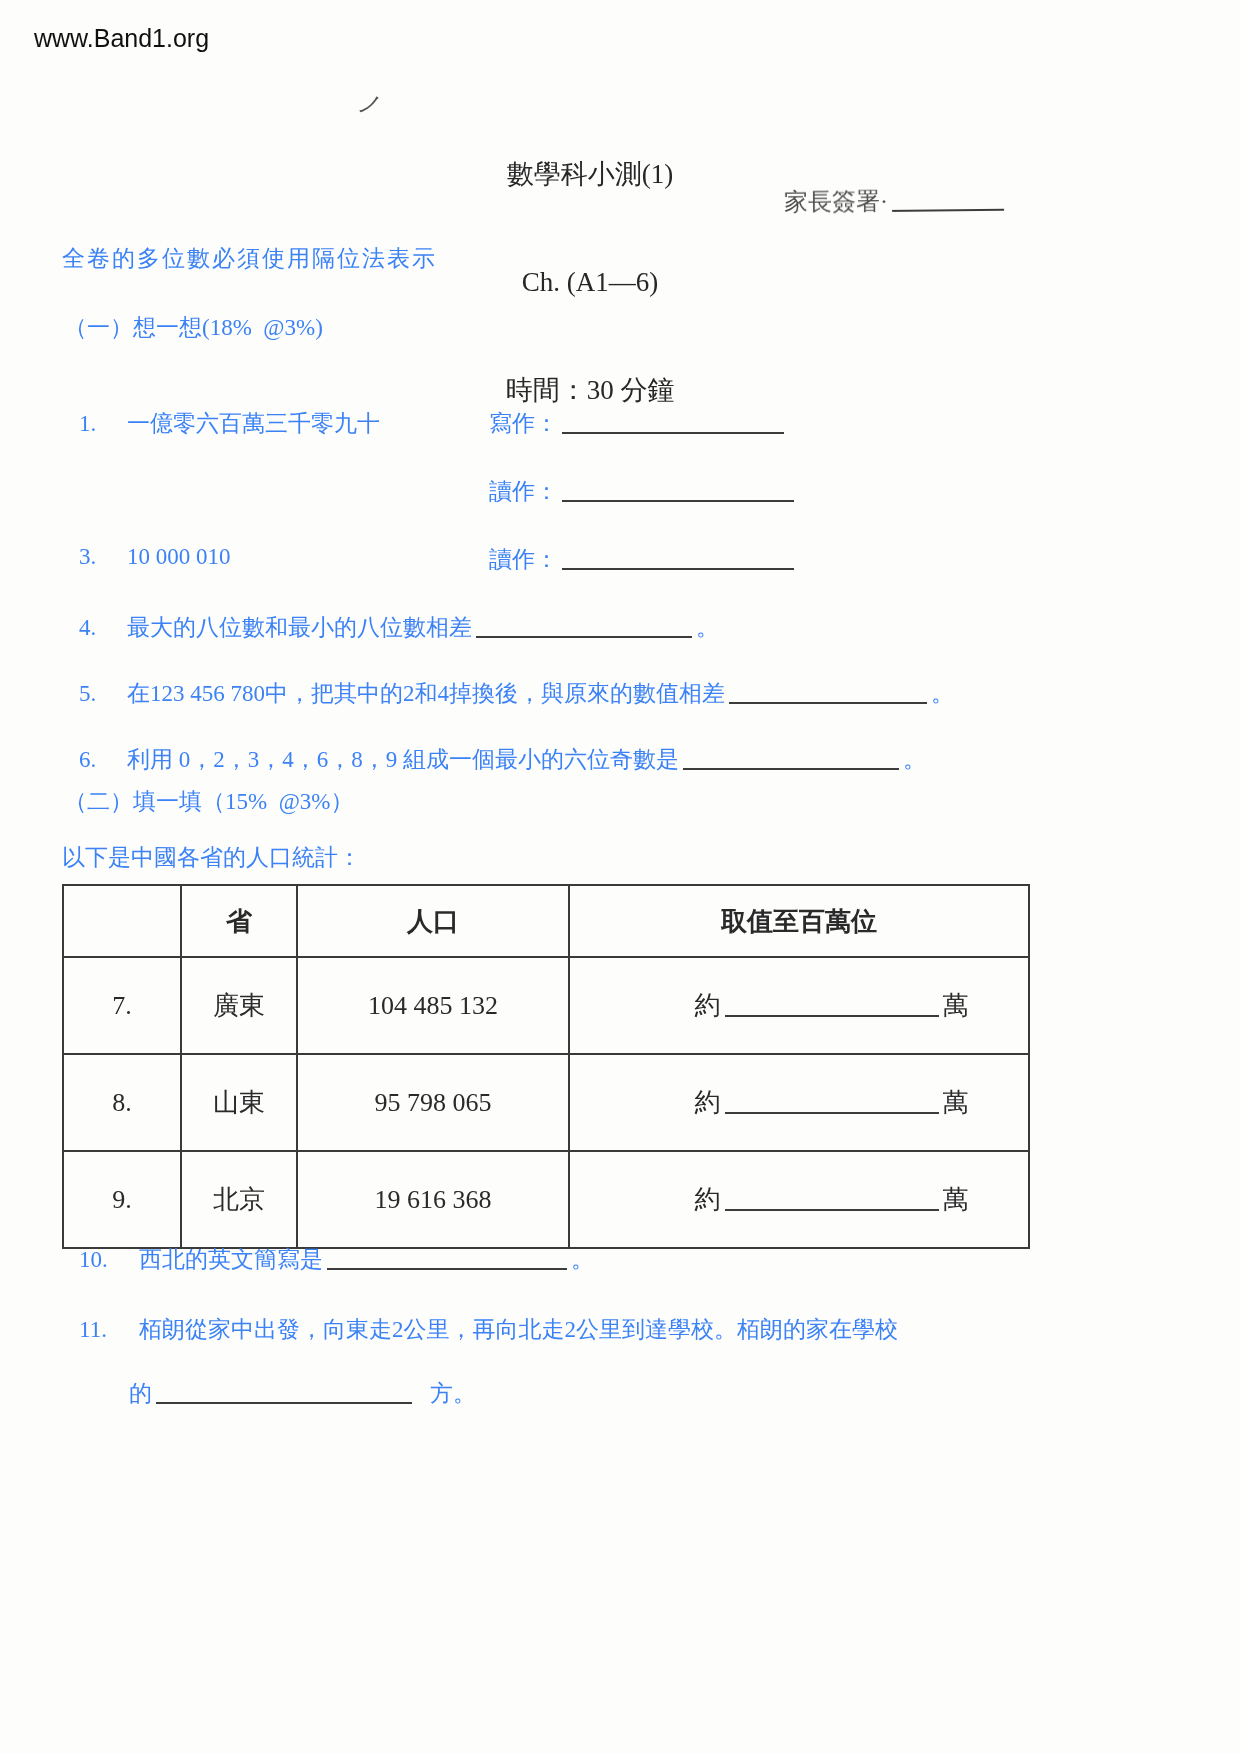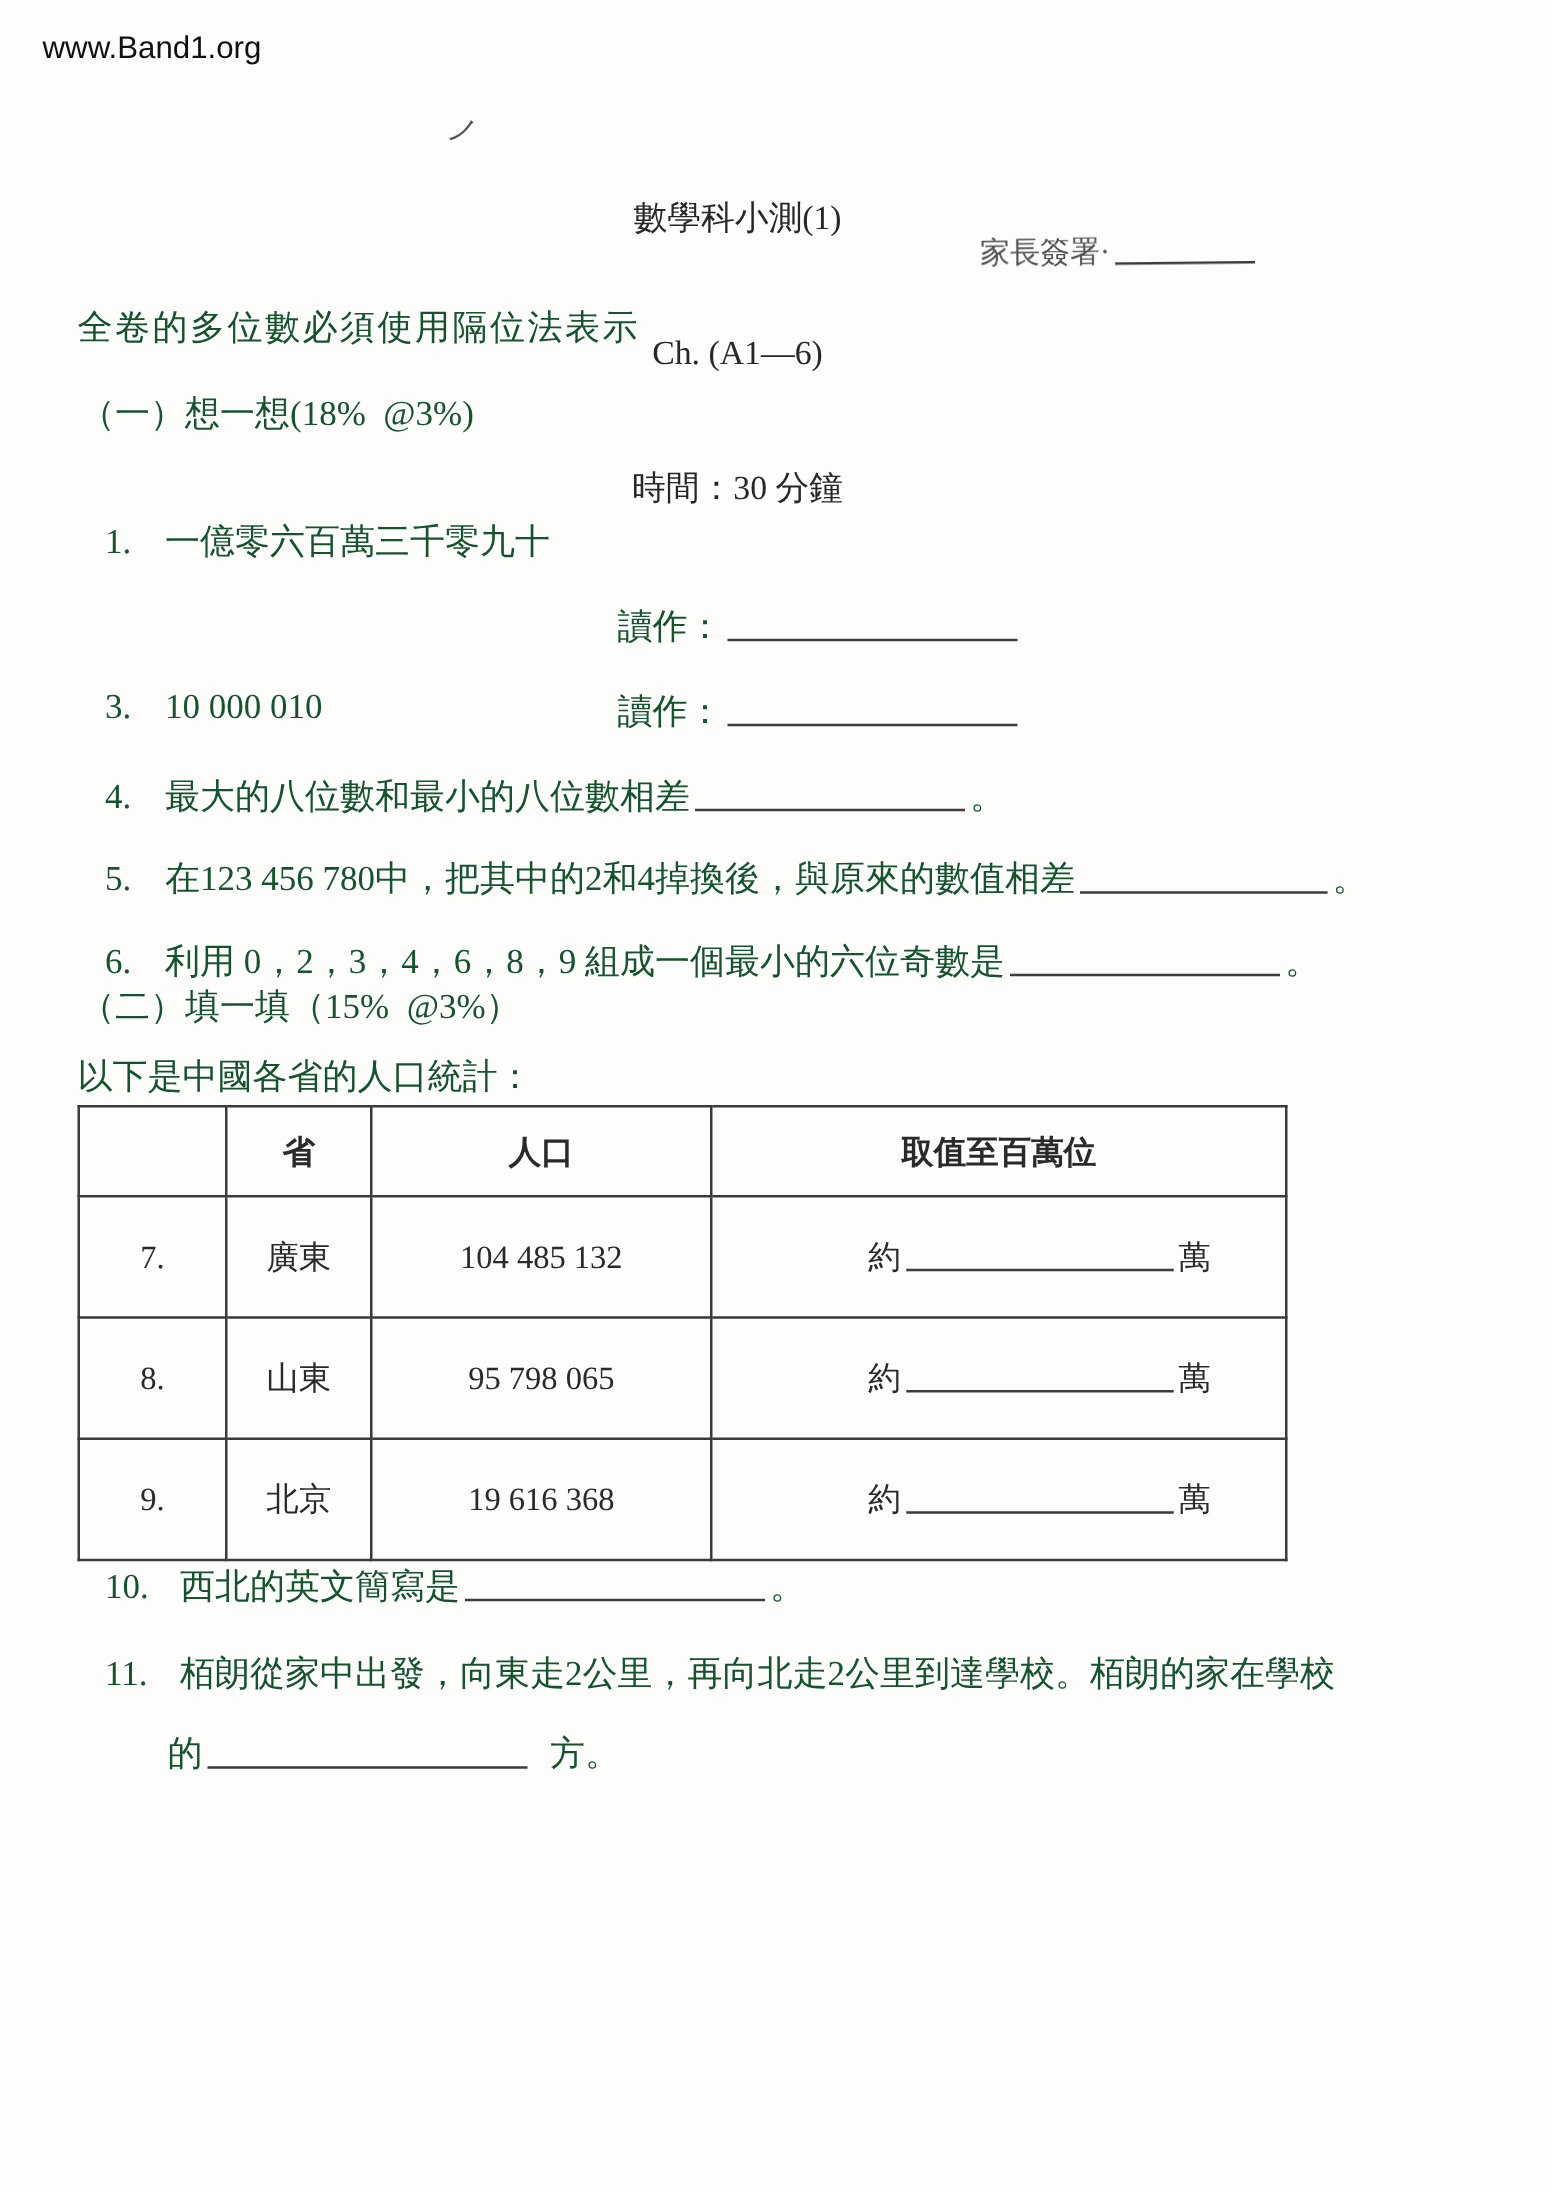--- a/index.html
+++ b/index.html
@@ -37,21 +37,21 @@
     white-space: pre;
     color: #272727;
   }
   .sig {
     top: 158px; left: 760px;
     font-size: 24px;
     color: #4d4d4d;
     transform: rotate(-0.6deg);
     filter: blur(0.3px);
   }
-  .q { font-size: 28px; color: #14532d; }
+  .q { font-size: 23px; color: #3b82f6; }
   .qnum { display: inline-block; min-width: 34px; margin-right: 14px; }
   .qnum-wide { display: inline-block; min-width: 46px; margin-right: 14px; }
   .blank {
     display: inline-block;
     border-bottom: 2px solid #3c3c3c;
     height: 22px;
     vertical-align: -3px;
     margin: 0 4px;
   }
   table.stats {
@@ -91,20 +91,23 @@
   <div class="abs sig">
     <span>家長簽署·</span><span class="blank" style="width:112px"></span>
   </div>
 
   <div class="abs q" style="top:243px;left:62px;letter-spacing:2px">全卷的多位數必須使用隔位法表示</div>
 
   <div class="abs q" style="top:312px;left:64px">（一）想一想(18%  @3%)</div>
 
   <div class="abs q" style="top:382px;left:56px">
     <span class="qnum">1.</span><span>一億零六百萬三千零九十</span>
+  </div>
+  <div class="abs q" style="top:382px;left:466px">
+    <span>寫作：</span><span class="blank" style="width:222px"></span>
   </div>
 
   <div class="abs q" style="top:450px;left:466px">
     <span>讀作：</span><span class="blank" style="width:232px"></span>
   </div>
 
   <div class="abs q" style="top:518px;left:56px">
     <span class="qnum">3.</span><span>10 000 010</span>
   </div>
   <div class="abs q" style="top:518px;left:466px">

